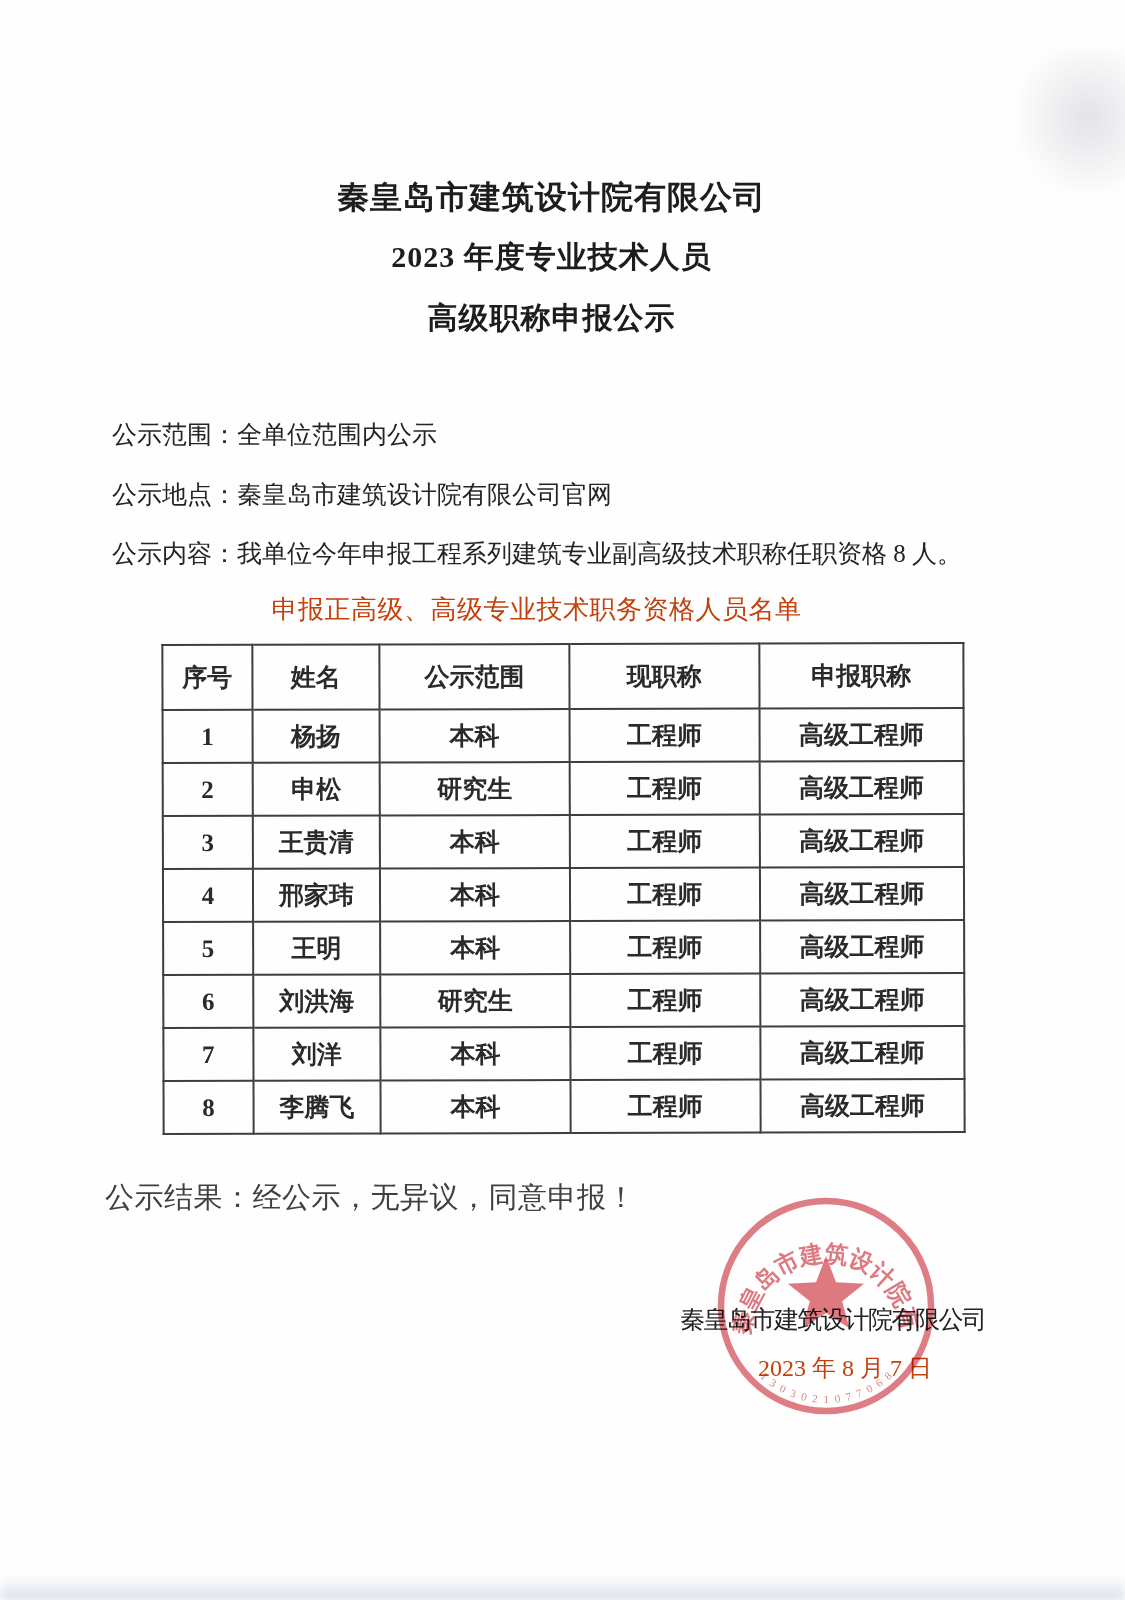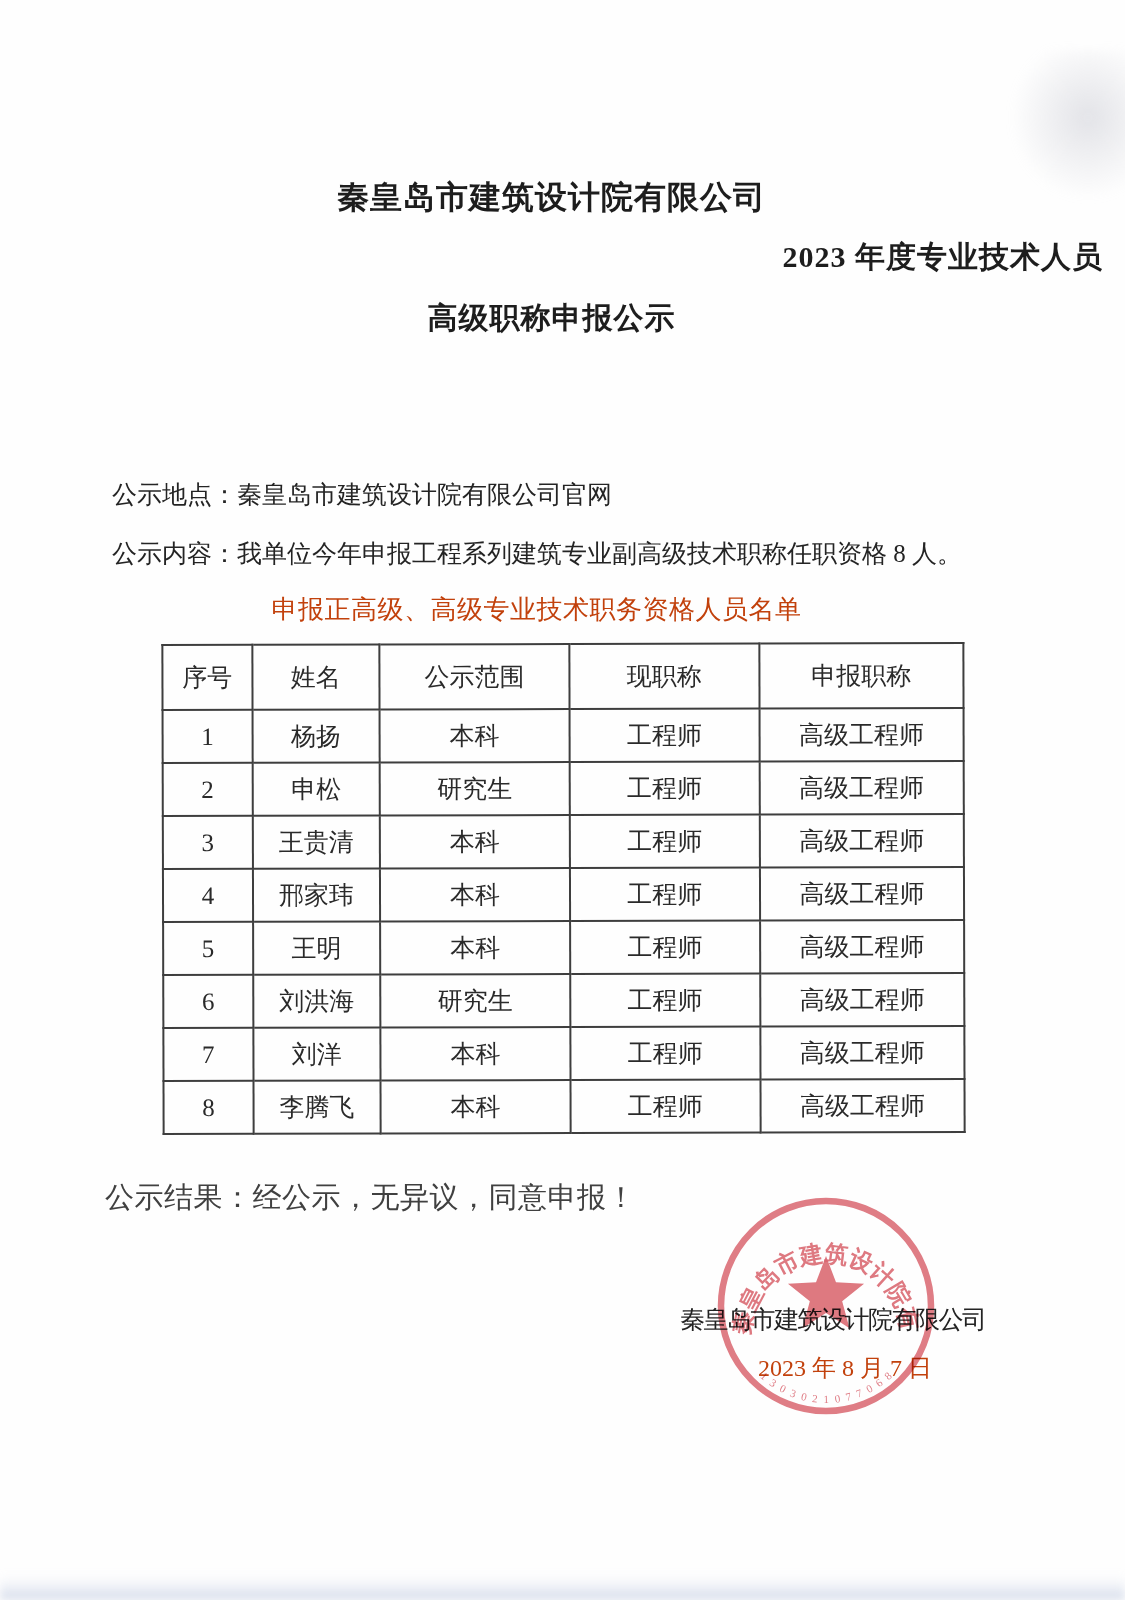--- a/index.html
+++ b/index.html
@@ -28,40 +28,40 @@
     background: linear-gradient(to top, rgba(170,185,215,0.5), rgba(190,200,225,0.15) 60%, rgba(190,200,225,0));
     filter: blur(4px);
     pointer-events: none;
   }
   .title-line {
     position: absolute; left: 0; width: 1103px;
     text-align: center; font-weight: bold; color: #1d1d1d;
     letter-spacing: 1px;
   }
   .title-1 { top: 176px; font-size: 32px; }
-  .title-2 { top: 237px; font-size: 30px; text-align: right; }
+  .title-2 { top: 237px; font-size: 30px; }
   .title-3 { top: 298px; font-size: 30px; }
   .meta-line { position: absolute; font-size: 25px; color: #242424; white-space: nowrap; }
   .meta-row1-left  { left: 112px; top: 418px; }
   .meta-row1-right { left: 605px; top: 418px; }
   .meta-row2 { left: 112px; top: 478px; }
   .meta-row3 { left: 112px; top: 537px; text-align: right; }
   .table-caption {
     position: absolute; left: 0; top: 592px; width: 1073px;
     text-align: center; font-size: 26px; color: #c2410c; letter-spacing: 0.5px;
   }
   table.roster {
     position: absolute; left: 162px; top: 643px; width: 803px;
     border-collapse: collapse; table-layout: fixed;
     transform: rotate(-0.15deg);
   }
   table.roster th, table.roster td {
     border: 2px solid #3e3e3e;
     text-align: center; vertical-align: middle;
-    font-weight: normal; color: #2a2a2a;
+    font-weight: bold; color: #2a2a2a;
     font-size: 25px;
   }
   table.roster thead th { height: 65px; }
   table.roster tbody td { height: 53px; }
   td.seq { font-size: 26px; }
   .result-line {
     position: absolute; left: 105px; top: 1178px;
     font-size: 29px; color: #404040; letter-spacing: 0.5px; white-space: nowrap;
   }
   .sig-company {
@@ -89,20 +89,21 @@
 <body>
 
 <div class="page">
 
   <div class="smudge"></div>
 
   <div class="title-line title-1">秦皇岛市建筑设计院有限公司</div>
   <div class="title-line title-2">2023 年度专业技术人员</div>
   <div class="title-line title-3">高级职称申报公示</div>
 
+  <div class="meta-line meta-row1-left"><span>公示范围：</span><span>全单位范围内公示</span></div>
   <div class="meta-line meta-row2"><span>公示地点：</span><span>秦皇岛市建筑设计院有限公司官网</span></div>
   <div class="meta-line meta-row3"><span>公示内容：</span><span>我单位今年申报工程系列建筑专业副高级技术职称任职资格 8 人。</span></div>
 
   <div class="table-caption">申报正高级、高级专业技术职务资格人员名单</div>
 
   <table class="roster">
     <colgroup>
       <col style="width:11.2%">
         <col style="width:15.9%">
         <col style="width:23.7%">

